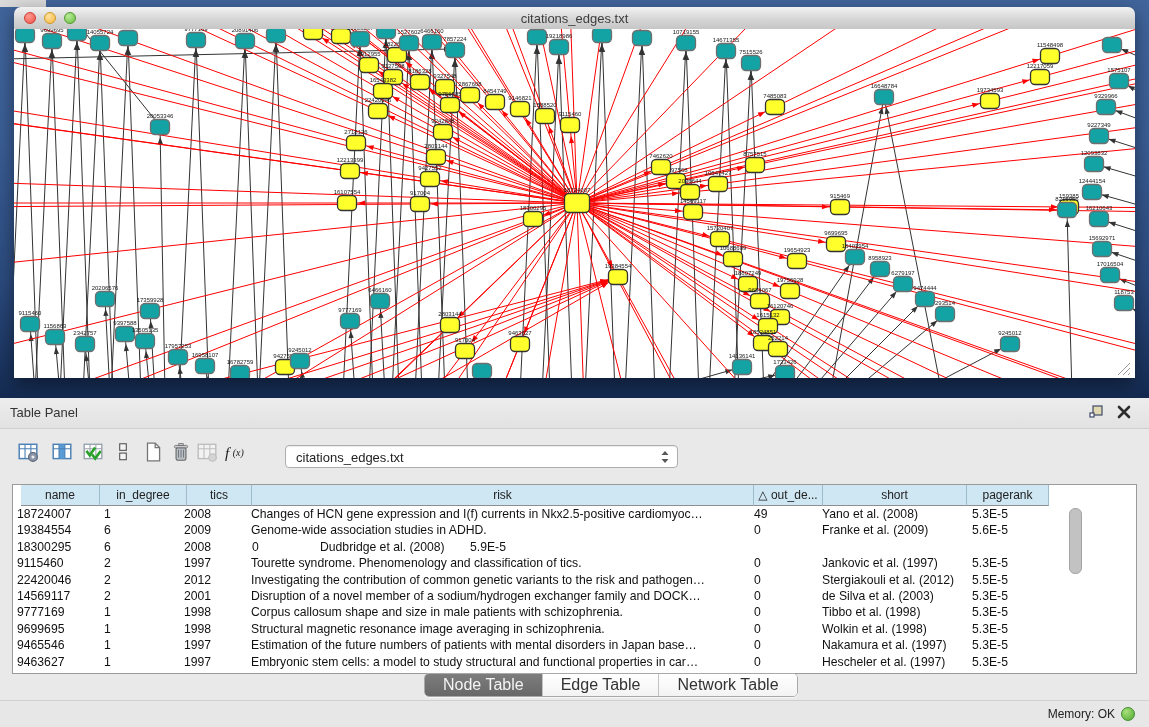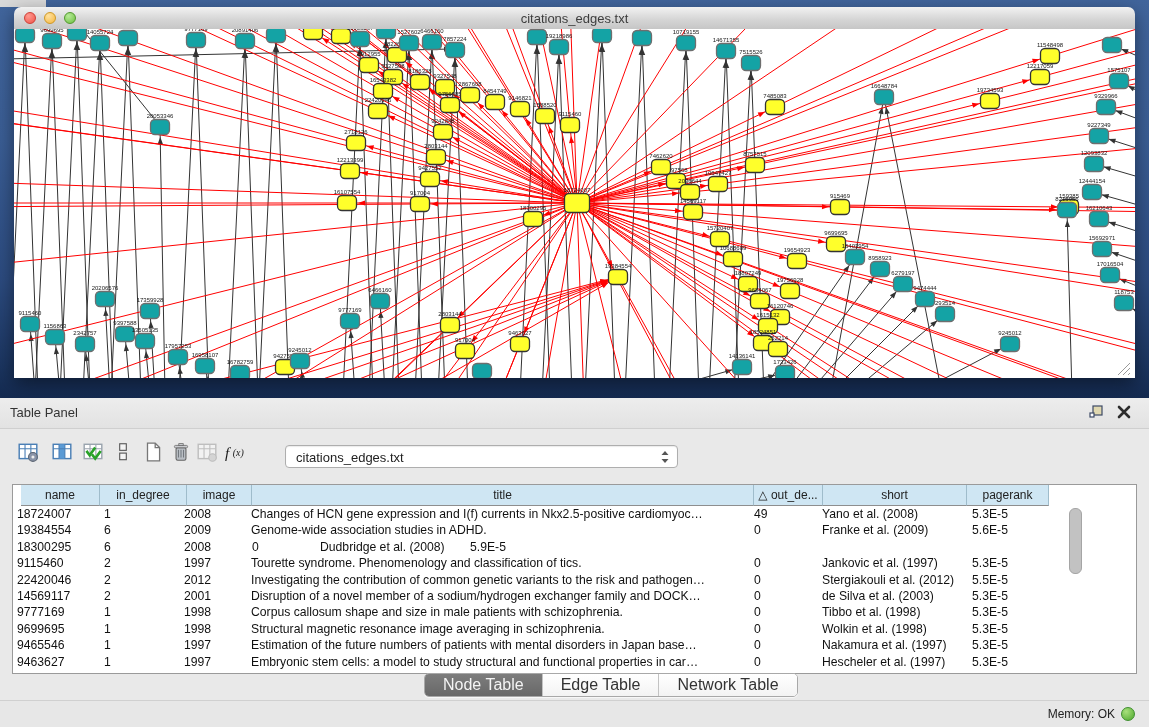--- a/index.html
+++ b/index.html
@@ -675,22 +675,22 @@
           <path d="M2.5 6 L6 2 L9.5 6 Z" fill="#555"></path>
             <path d="M2.5 10 L6 14 L9.5 10 Z" fill="#555"></path>
         </svg>
       </span>
     </div>
   </div>
   <div class="tablewrap">
     <div class="thead" id="thead">
         <div class="th" style="width: 79px;">name</div>
         <div class="th" style="width: 87px;">in_degree</div>
-        <div class="th" style="width: 65px;">image</div>
-        <div class="th" style="width: 502px;">title</div>
+        <div class="th" style="width: 65px;">tics</div>
+        <div class="th" style="width: 502px;">risk</div>
         <div class="th" style="width: 69px;">△ out_de...</div>
         <div class="th" style="width: 144px;">short</div>
         <div class="th" style="width: 82px;">pagerank</div>
       </div>
     <div class="tbody" id="tbody">
         <div class="trow">
           <div class="td" style="width: 79px; padding-left: 4px;">18724007</div>
           <div class="td" style="width: 87px; padding-left: 12px;">1</div>
           <div class="td" style="width: 65px; padding-left: 5px;">2008</div>
           <div class="td" style="width: 502px; padding-left: 7px;">Changes of HCN gene expression and I(f) currents in Nkx2.5-positive cardiomyoc…</div>

